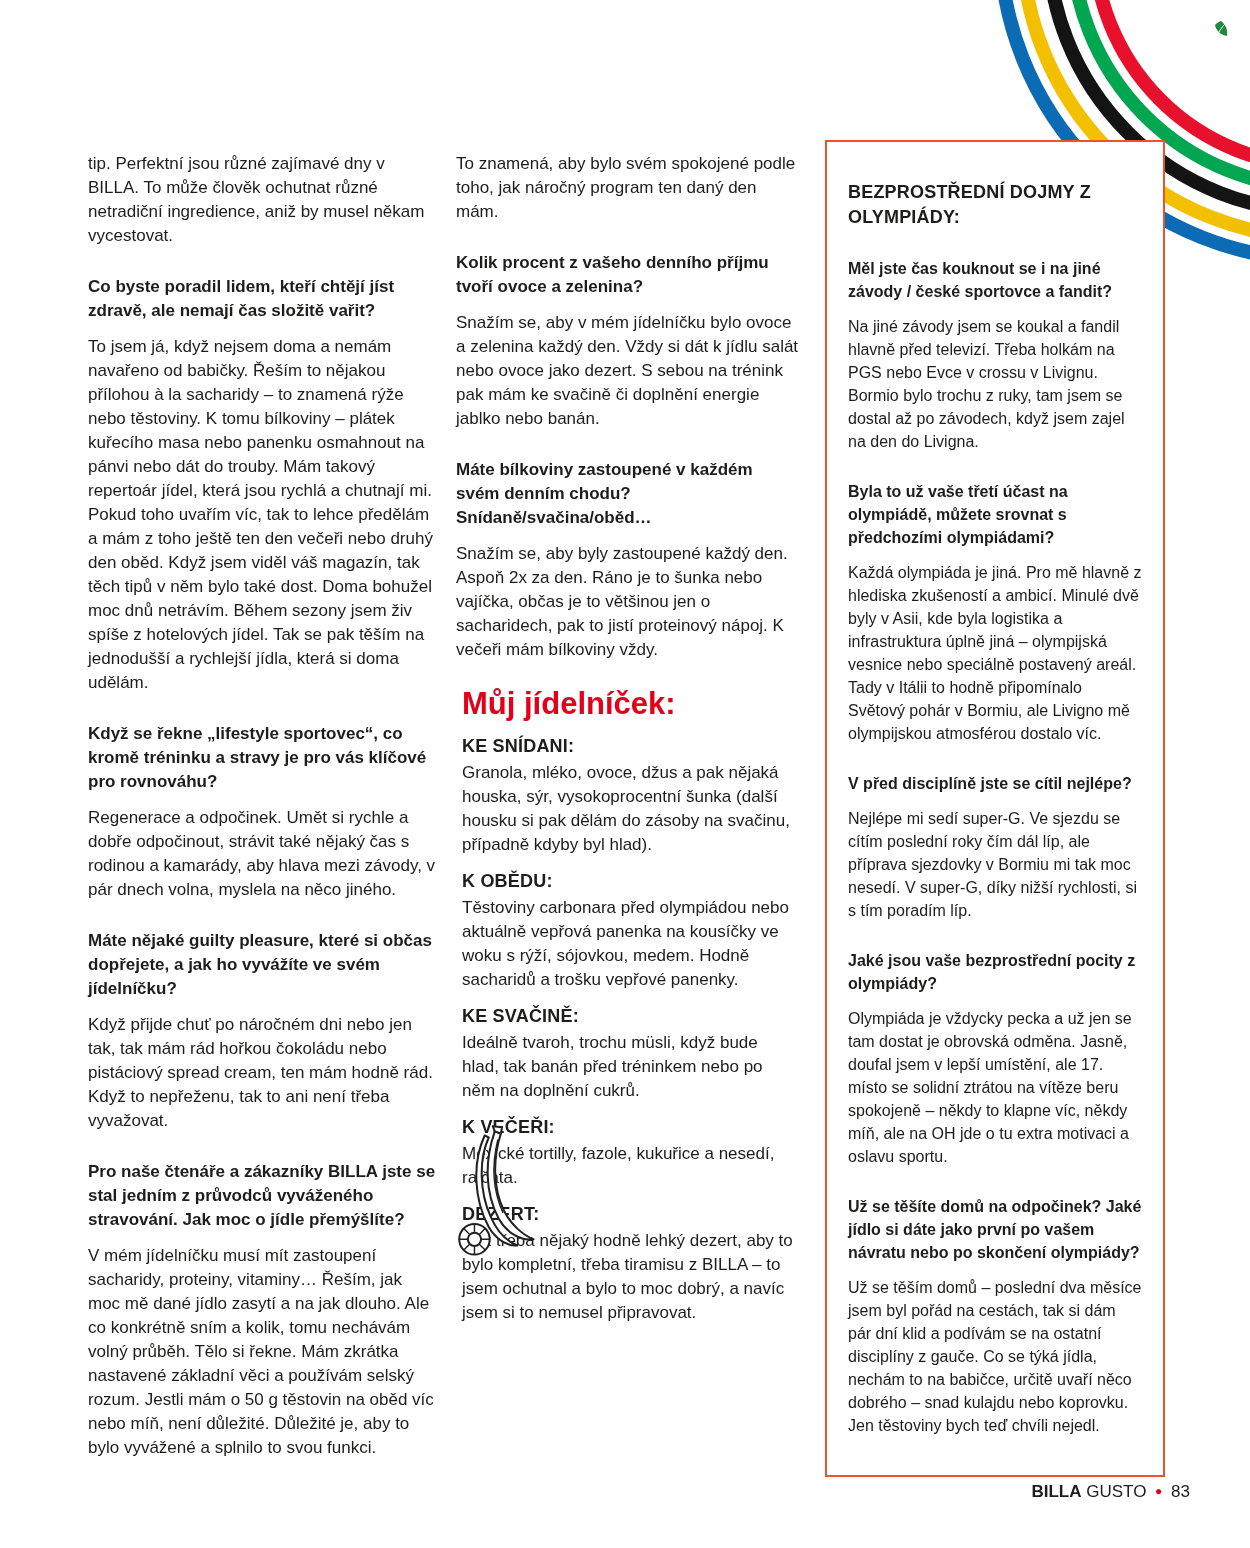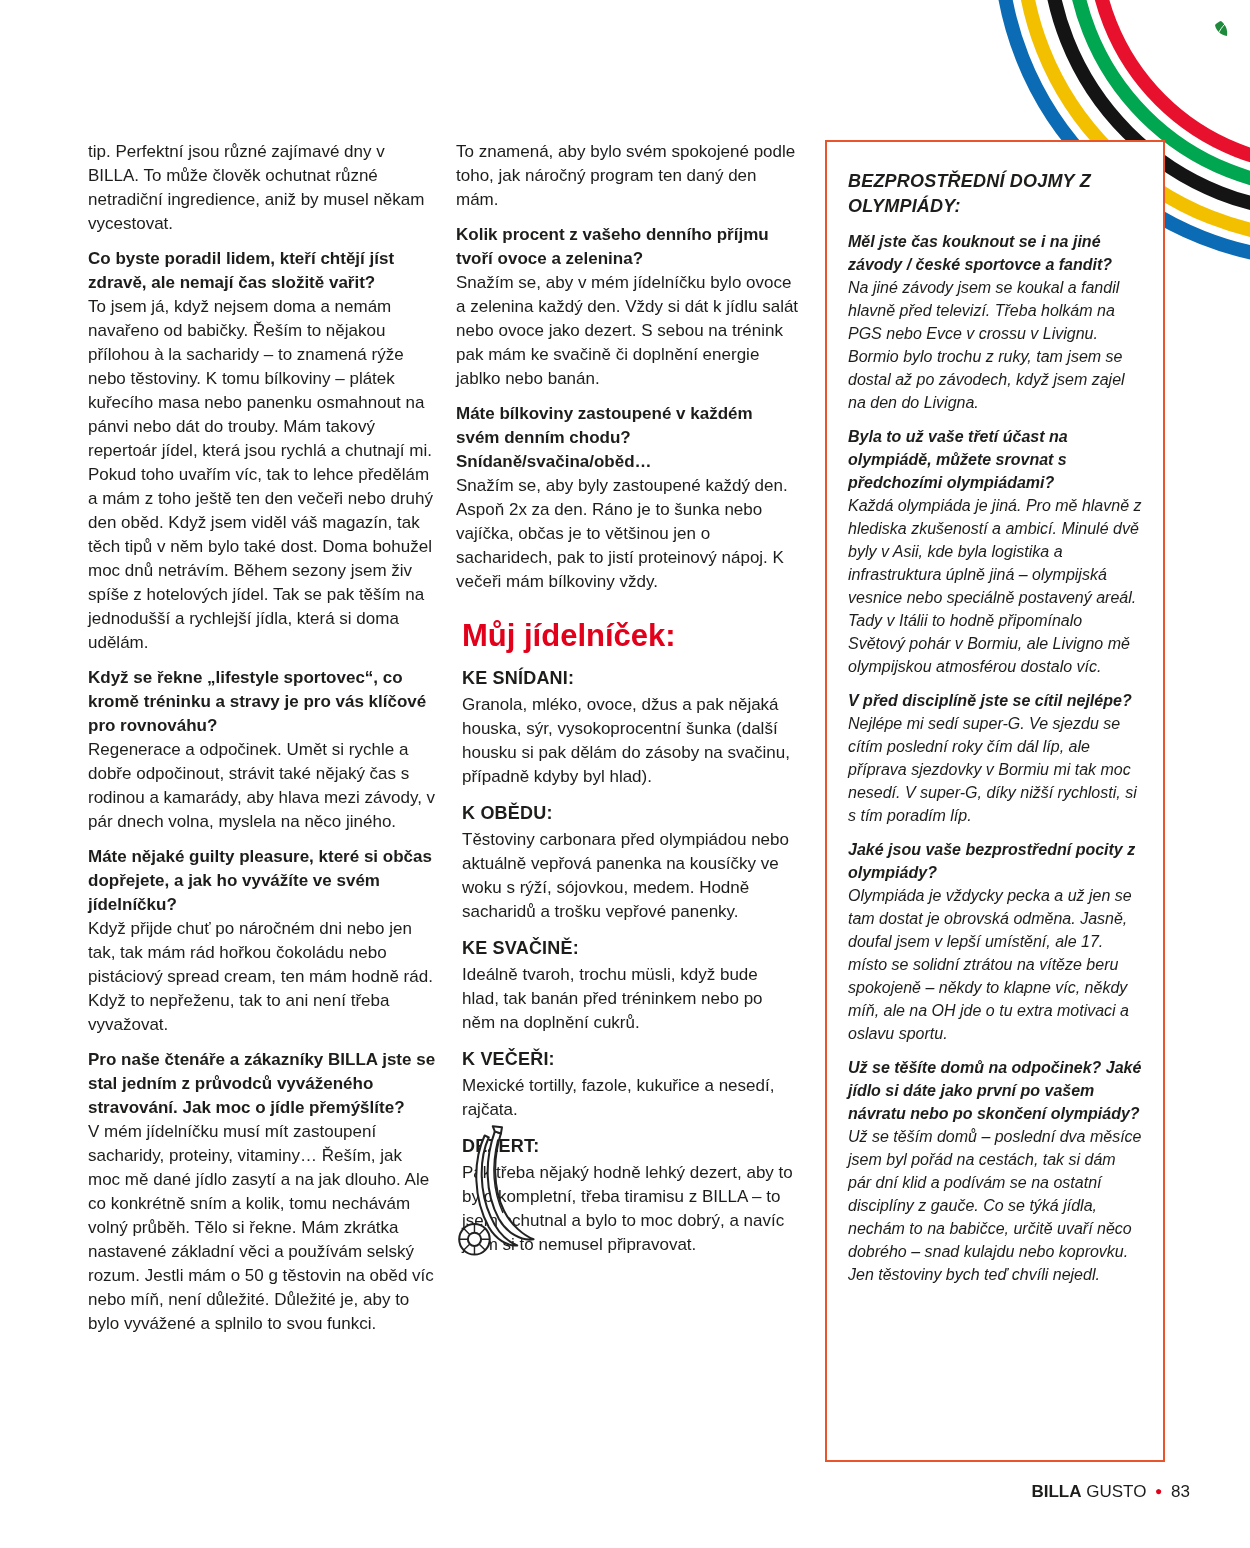--- a/index.html
+++ b/index.html
@@ -4,28 +4,28 @@
 <style>
   html,body{margin:0;padding:0}
   body{
     width:1250px;height:1548px;position:relative;background:#fff;
     font-family:"Liberation Sans",sans-serif;color:#1d1d1b;overflow:hidden;
   }
   p{margin:0}
   .col{position:absolute;top:140px;font-size:17px;line-height:24px}
   #left-col{left:88px;width:348px}
   #middle-col{left:456px;width:344px}
-  .q{font-weight:700;margin-top:11px}
-  .body{margin-top:0}
+  .q{font-weight:700;margin-top:27px}
+  .body{margin-top:12px}
 
   
   #right-box{
     position:absolute;left:825px;top:140px;width:340px;min-height:1322px;
-    border:2px solid #e8542c;background:#fff;padding:27px 21px;
-    font-size:16px;line-height:23px;z-index:2;box-sizing:border-box;font-style:italic;
+    border:2px solid #e8542c;background:#fff;padding:38px 21px;
+    font-size:16px;line-height:23px;z-index:2;box-sizing:border-box;
   }
   .box-title{font-size:18px;line-height:25px;font-weight:700;margin:0 0 10px;letter-spacing:.2px}
 
   
   #olympic-arcs{position:absolute;top:0;right:0;width:260px;height:330px;z-index:1}
   #corner-logo{position:absolute;left:1212px;top:20px;width:18px;height:18px;z-index:3}
 
   
   .menu{padding:0 6px;position:relative}
   .menu-title{color:#e2001a;font-size:31px;line-height:36px;font-weight:700;margin:24px 0 10px}

